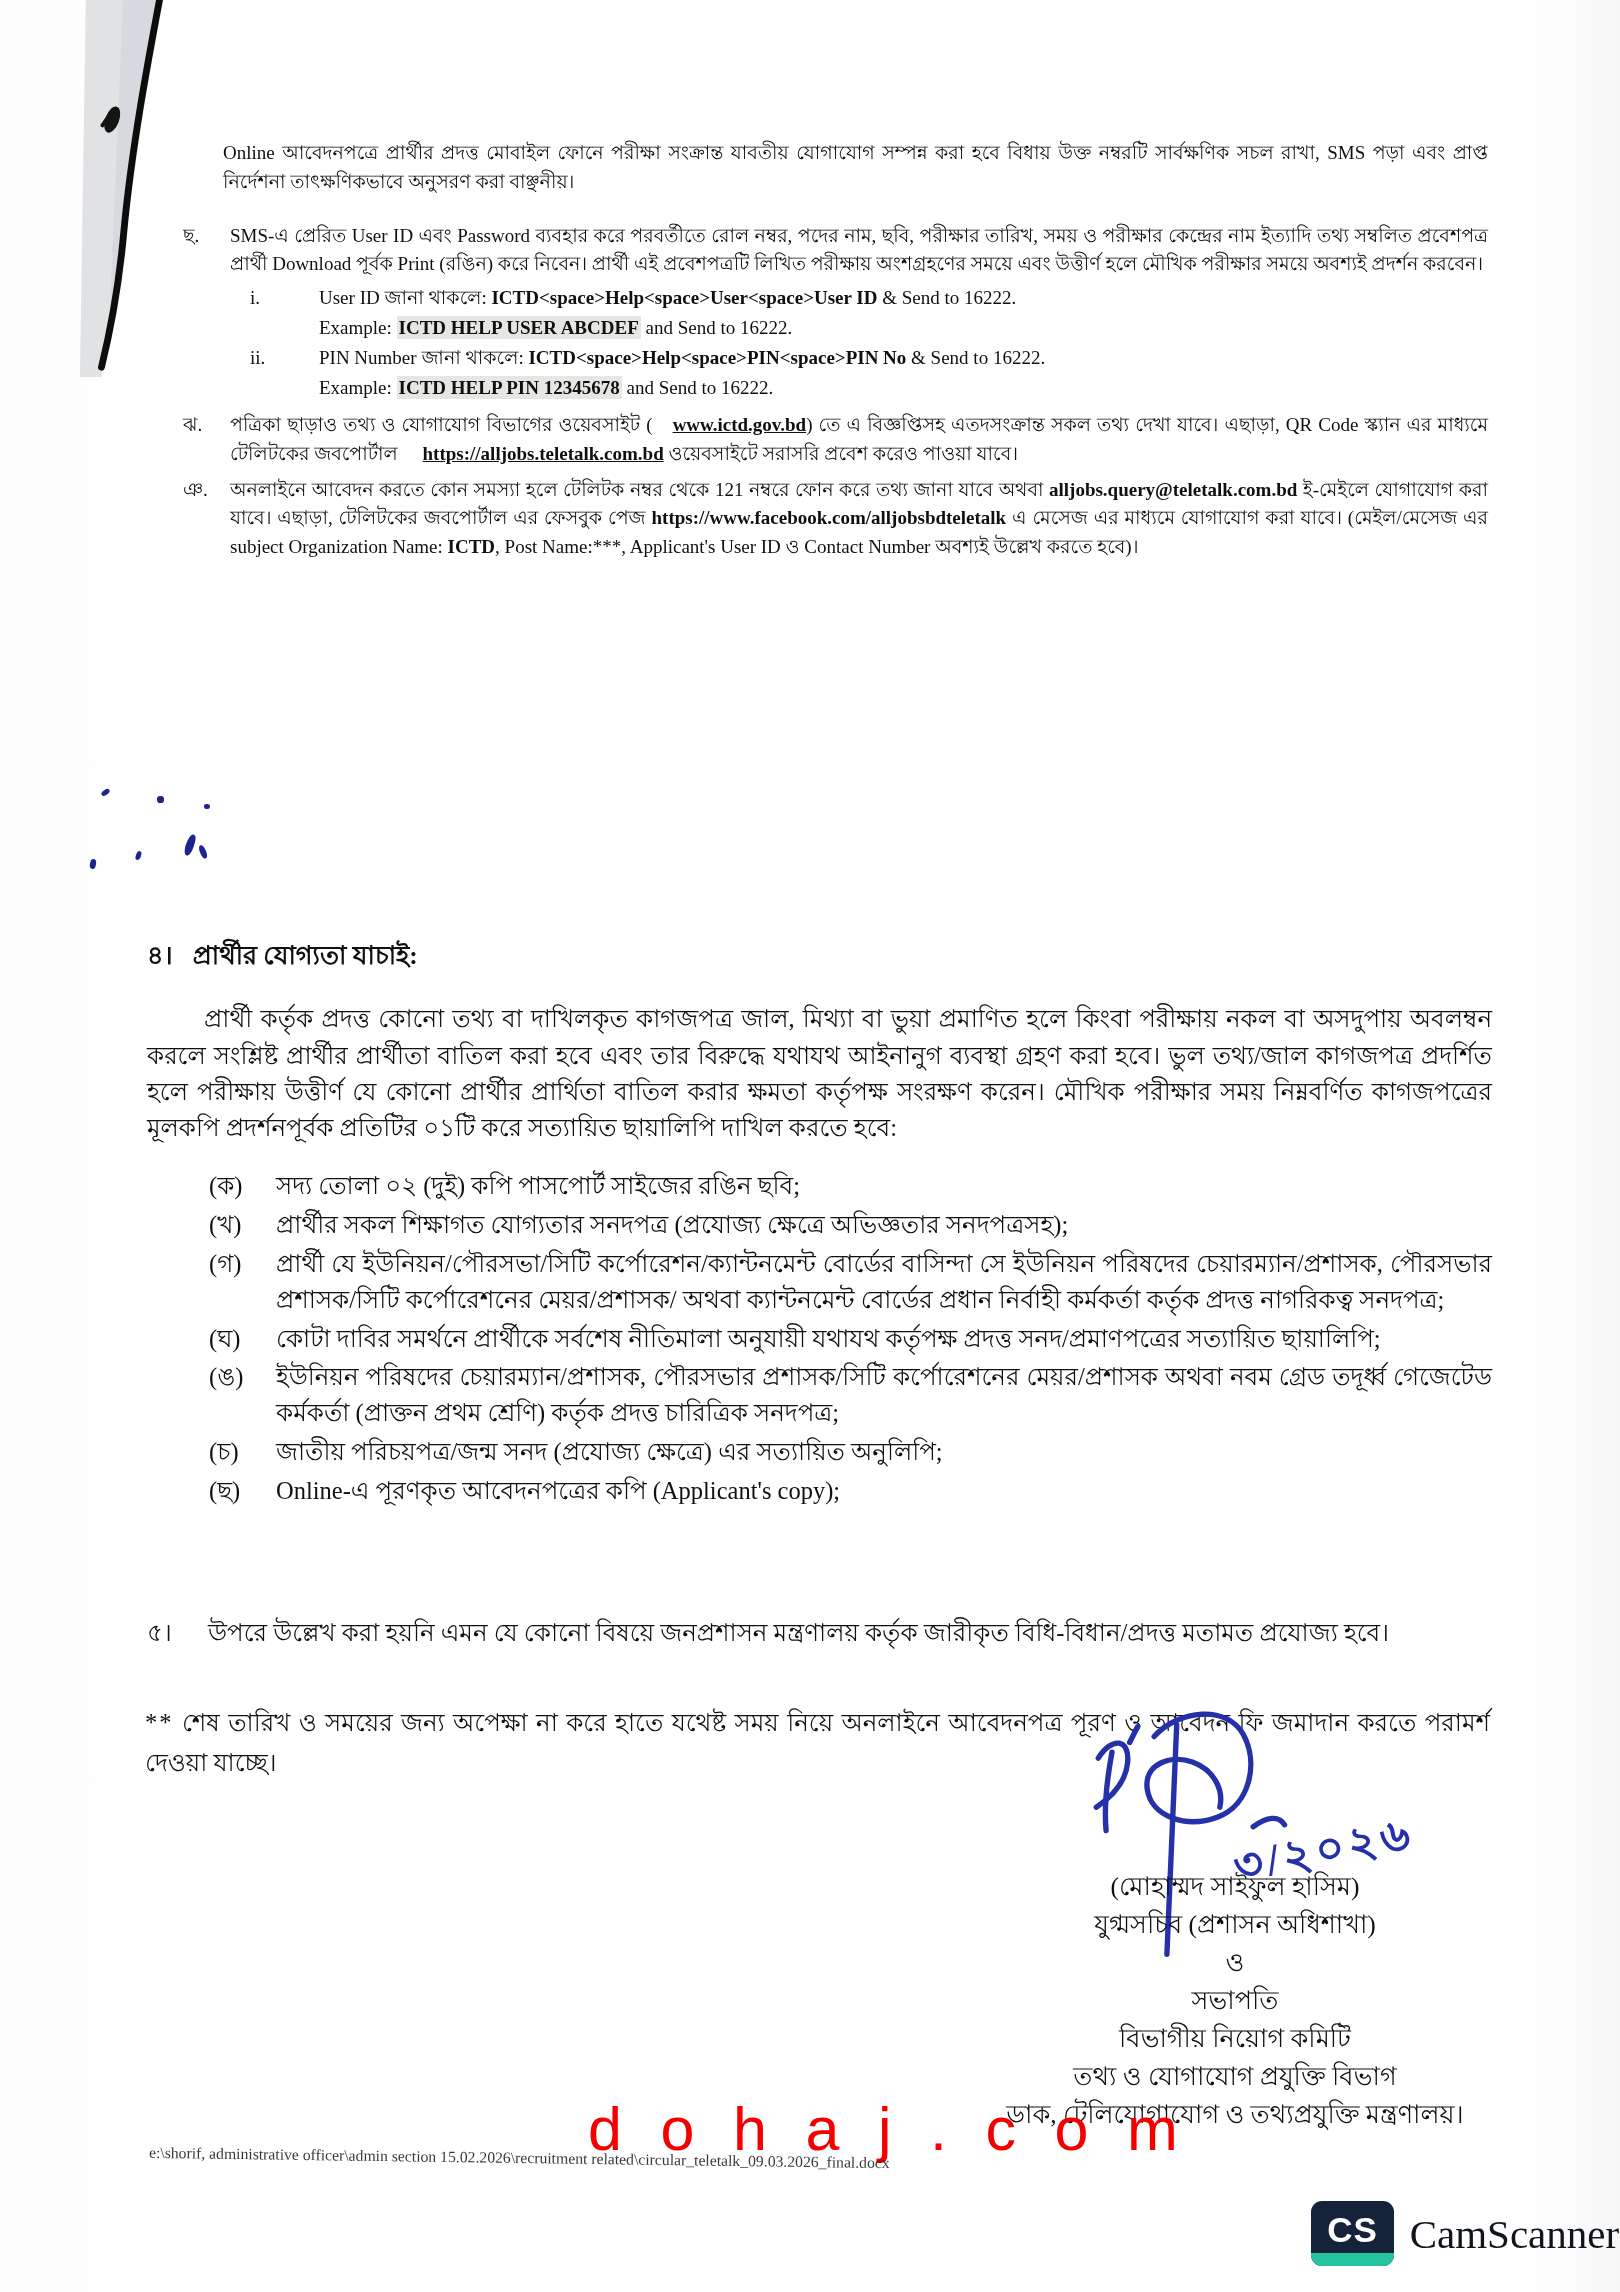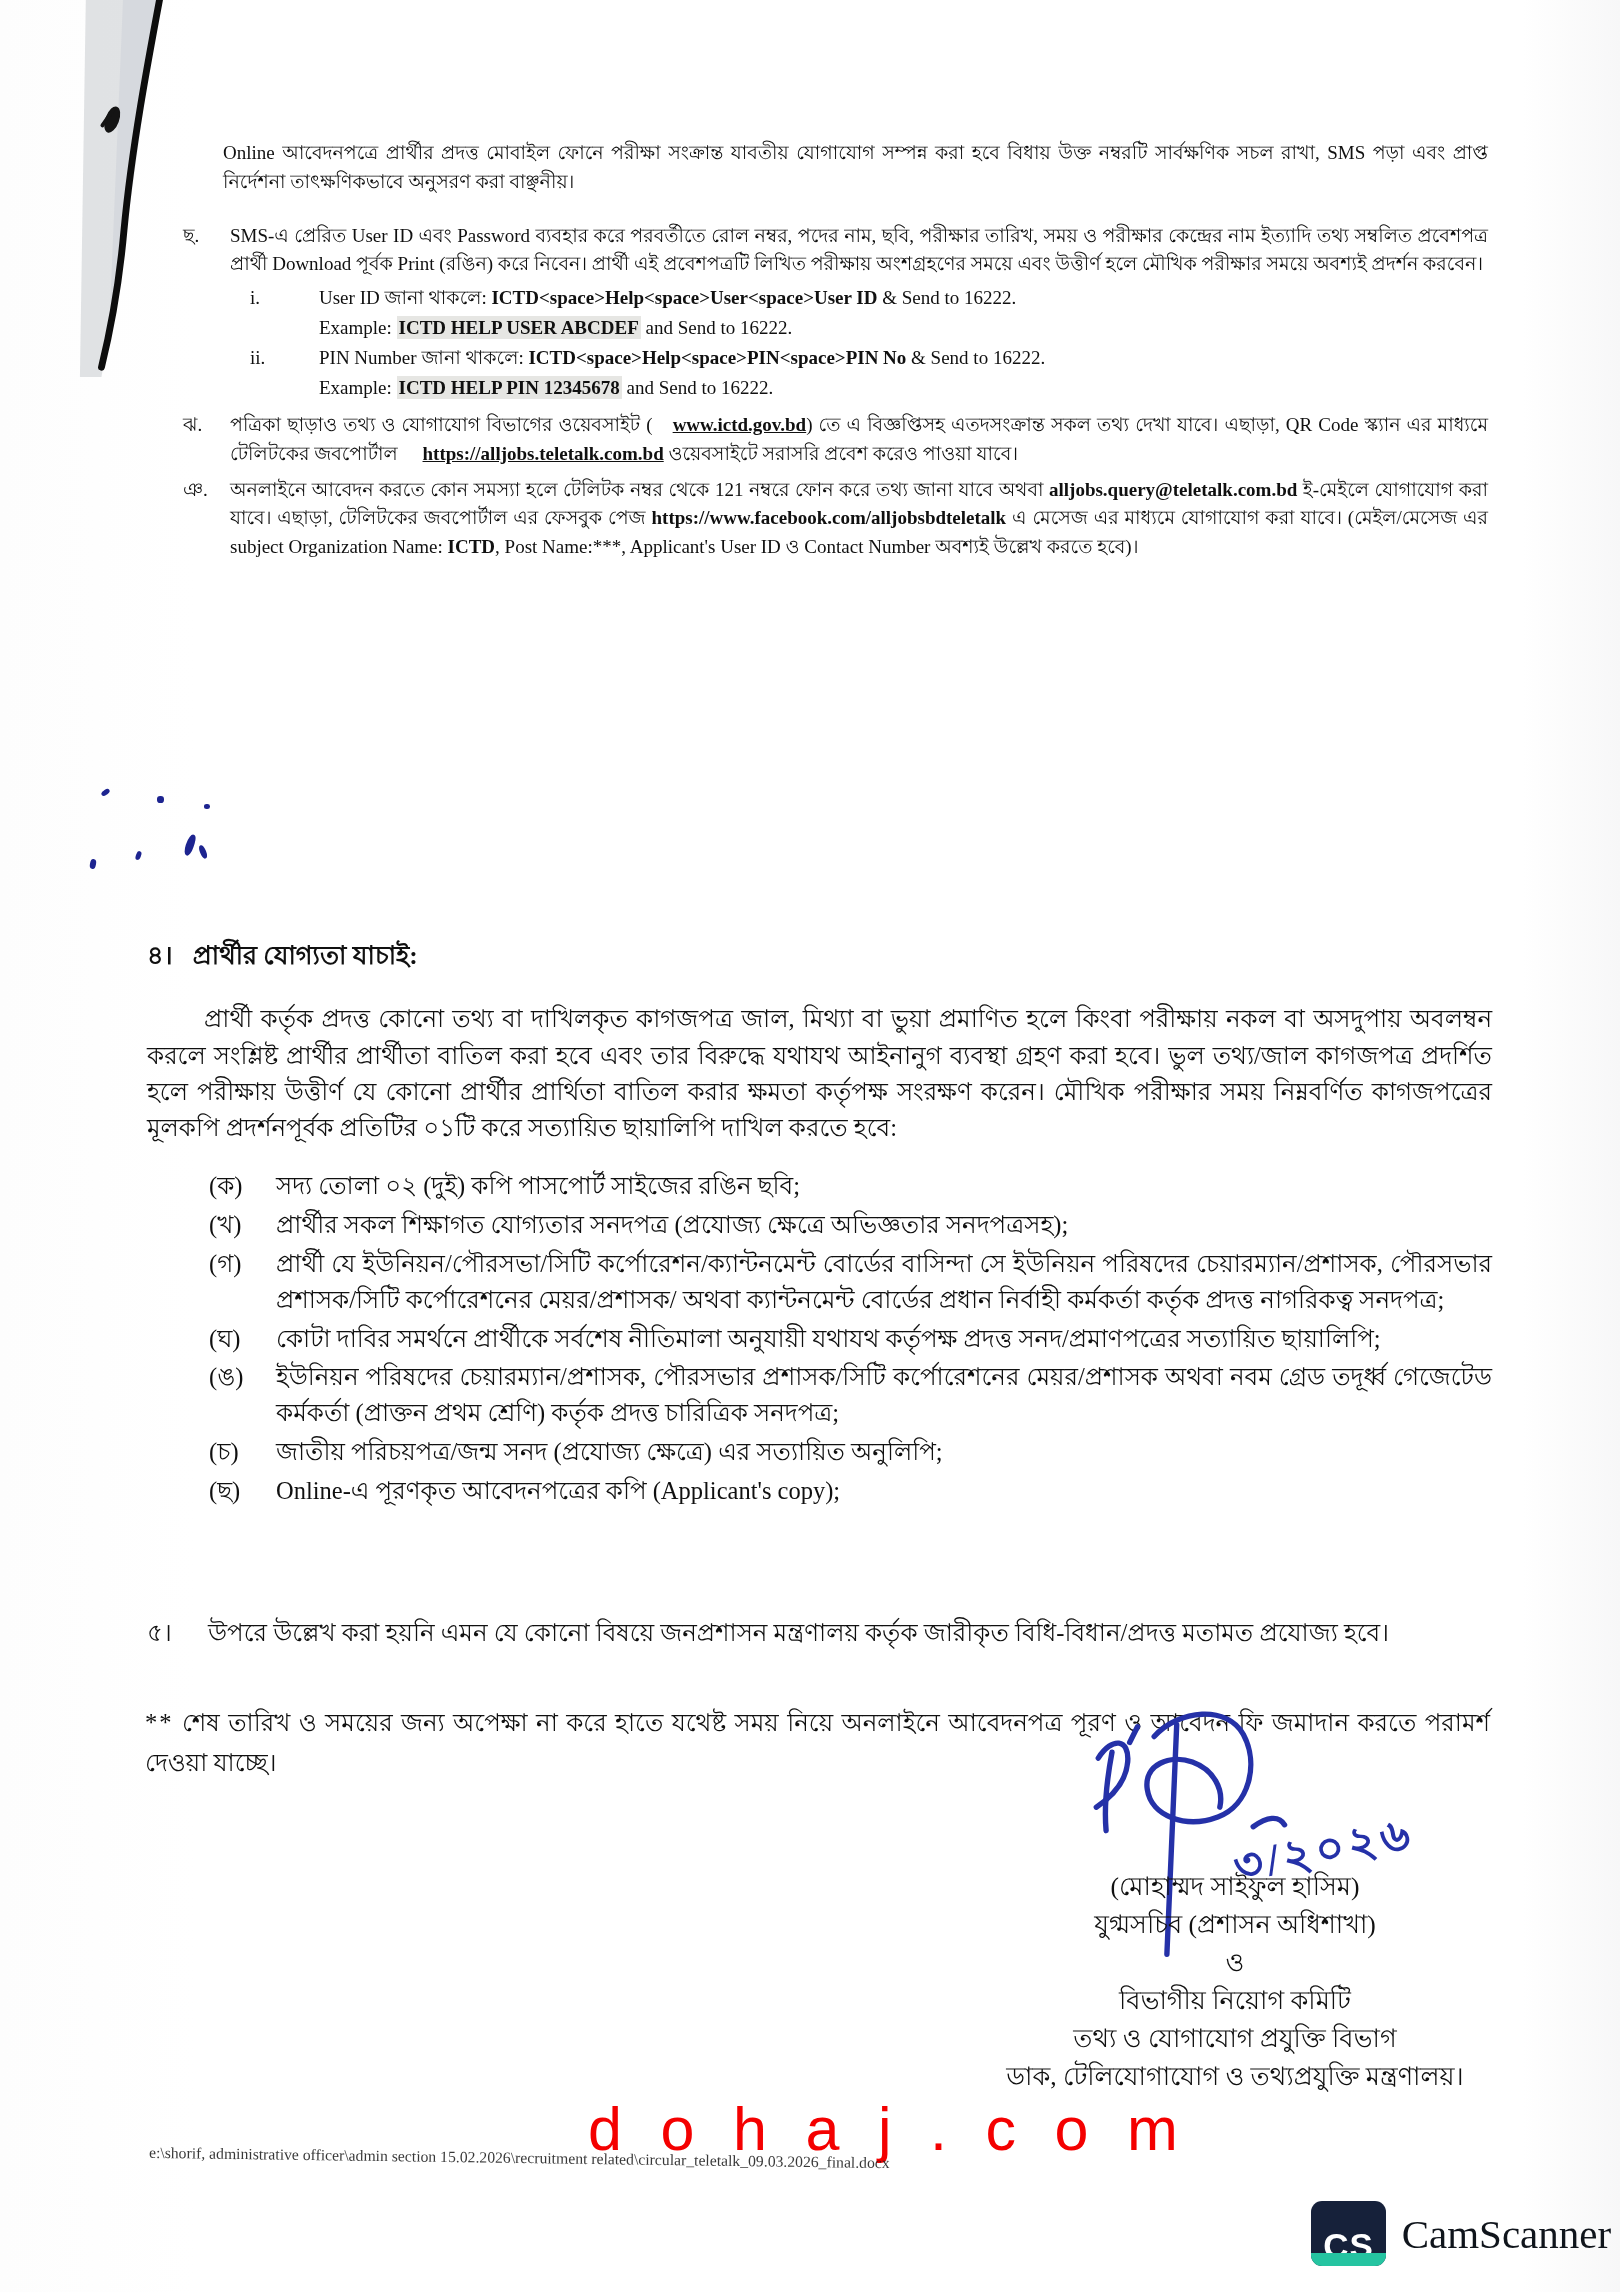--- a/index.html
+++ b/index.html
@@ -59,22 +59,22 @@
     font-family:"Liberation Sans","DejaVu Sans",sans-serif;
     font-size:61px;color:#f40000;letter-spacing:10.8px;font-weight:500;white-space:nowrap;
   }
   .footer-path{
     position:absolute;left:149px;top:2150px;width:882px;
     font-size:15.7px;color:#1c1c1c;opacity:.88;transform:rotate(0.8deg);
     font-family:"Liberation Serif",serif;white-space:nowrap;
   }
   .camscanner{position:absolute;left:1311px;top:2201px;display:flex;align-items:center;}
   .cs-badge{
-    width:75px;height:65px;border-radius:11px;background:#16213a;position:relative;overflow:hidden;
-    display:flex;align-items:flex-end;justify-content:center;flex:none;
+    width:83px;height:65px;border-radius:11px;background:#16213a;position:relative;overflow:hidden;
+    display:flex;align-items:center;justify-content:center;flex:none;
   }
   .cs-badge .cs-text{
     color:#ffffff;font-family:"Liberation Sans","DejaVu Sans",sans-serif;
     font-weight:bold;font-size:35px;margin-top:-7.8px;letter-spacing:1px;
   }
   .cs-strip{position:absolute;left:0;right:0;bottom:0;height:12.7px;background:#25c4a1;}
   .cs-label{
     margin-left:15.7px;font-size:41px;color:#10151c;font-family:"Liberation Serif",serif;
   }
 </style>
@@ -172,20 +172,21 @@
       <path d="M70,36 l8,-16"></path>
       <path d="M196,122 C210,112 222,110 228,120"></path>
     </g>
   </svg>
   <div class="sig-date">৩/২০২৬</div>
 
   <div class="sig-block">
     <div>(মোহাম্মদ সাইফুল হাসিম)</div>
     <div>যুগ্মসচিব (প্রশাসন অধিশাখা)</div>
     <div>ও</div>
+    <div>সভাপতি</div>
     <div>বিভাগীয় নিয়োগ কমিটি</div>
     <div>তথ্য ও যোগাযোগ প্রযুক্তি বিভাগ</div>
     <div>ডাক, টেলিযোগাযোগ ও তথ্যপ্রযুক্তি মন্ত্রণালয়।</div>
   </div>
 
   <div class="watermark">d o h a j . c o m</div>
 
   <div class="footer-path">e:\shorif, administrative officer\admin section 15.02.2026\recruitment related\circular_teletalk_09.03.2026_final.docx</div>
 
   <div class="camscanner">

